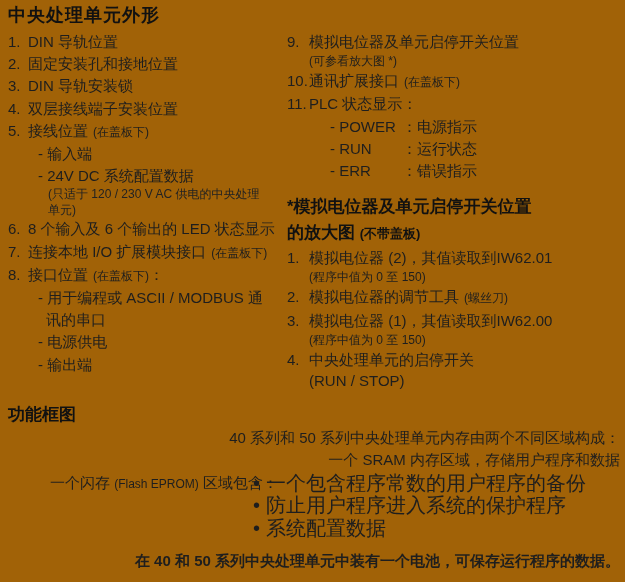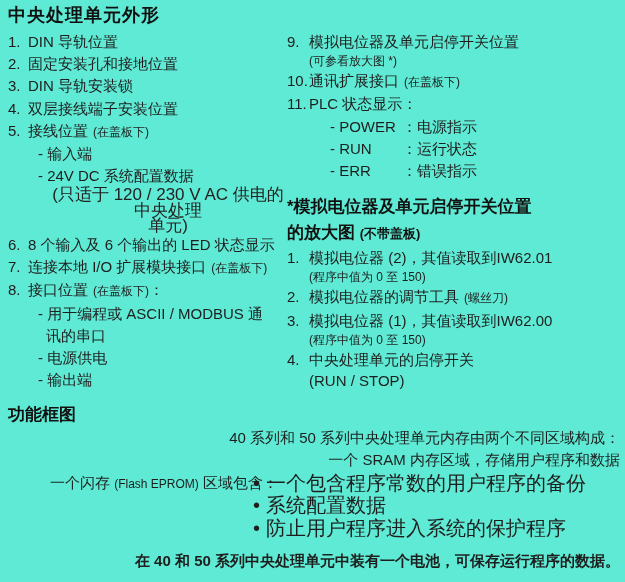--- a/index.html
+++ b/index.html
@@ -1,32 +1,32 @@
 <!DOCTYPE html>
 <html><head>
 <meta charset="utf-8">
 <style>
   * { margin:0; padding:0; box-sizing:border-box; }
   html,body { background:#fff; }
   .page {
-    position:relative; width:625px; height:582px; background:#5eead4;
+    position:relative; width:625px; height:582px; background:#a16207;
     color:#1e1e1e; font-family:"Liberation Sans","DejaVu Sans",sans-serif;
     overflow:hidden;
     padding-left:9px;
   }
   .title { position:absolute; left:8px; top:3px; font-size:18px; font-weight:bold; color:#111; letter-spacing:1px; }
   .colL { position:absolute; left:8px; top:31px; width:280px; }
   .colR { position:absolute; left:287px; top:31px; width:334px; }
   .ln { font-size:15px; line-height:22.2px; white-space:nowrap; }
   .num { display:inline-block; width:20px; }
   .numr { display:inline-block; width:22px; }
   .sub { padding-left:30px; }
   .sub2 { padding-left:38px; }
   .sm { font-size:12px; margin-left:5px; }
-  .subnote { padding-left:40px; font-size:17px; line-height:15.5px; color:#222;text-align:center; }
+  .subnote { padding-left:40px; font-size:12px; line-height:15.5px; color:#222; }
   .noter { padding-left:22px; font-size:12px; line-height:17px; }
   .ledln { padding-left:43px; }
   .led { display:inline-block; width:72px; }
   .h2 { font-size:17px; font-weight:bold; line-height:26px; color:#111; white-space:nowrap; }
   .h2 .hsm { font-size:13px; }
   .mt { margin-top:12px; }
   .runstop { padding-left:22px; font-size:15px; line-height:20px; }
   .bottom { position:absolute; left:8px; top:400px; width:612px; }
   .h2b { font-size:17px; font-weight:bold; line-height:25px; padding-top:2px; color:#111; }
   .p { font-size:15px; line-height:22.4px; white-space:nowrap;text-align:right; }
@@ -91,20 +91,20 @@
   </div>
 
   <div class="bottom">
     <div class="h2b">功能框图</div>
     <div class="p">40 系列和 50 系列中央处理单元内存由两个不同区域构成：</div>
     <div class="p indent">一个 SRAM 内存区域，存储用户程序和数据</div>
     <div class="flashrow">
       <div class="flash-label"><span>一个闪存 </span><span class="psm">(Flash EPROM)</span><span> 区域包含：</span></div>
       <div class="bullets">
         <div class="bullet-ln"><span class="bullet-glyph">•</span><span>一个包含程序常数的用户程序的备份</span></div>
+        <div class="bullet-ln"><span class="bullet-glyph">•</span><span>防止用户程序进入系统的保护程序</span></div>
         <div class="bullet-ln"><span class="bullet-glyph">•</span><span>系统配置数据</span></div>
-        <div class="bullet-ln"><span class="bullet-glyph">•</span><span>防止用户程序进入系统的保护程序</span></div>
       </div>
     </div>
     <div class="p final">在 40 和 50 系列中央处理单元中装有一个电池，可保存运行程序的数据。</div>
   </div>
 
 </div>
 
 </body></html>

